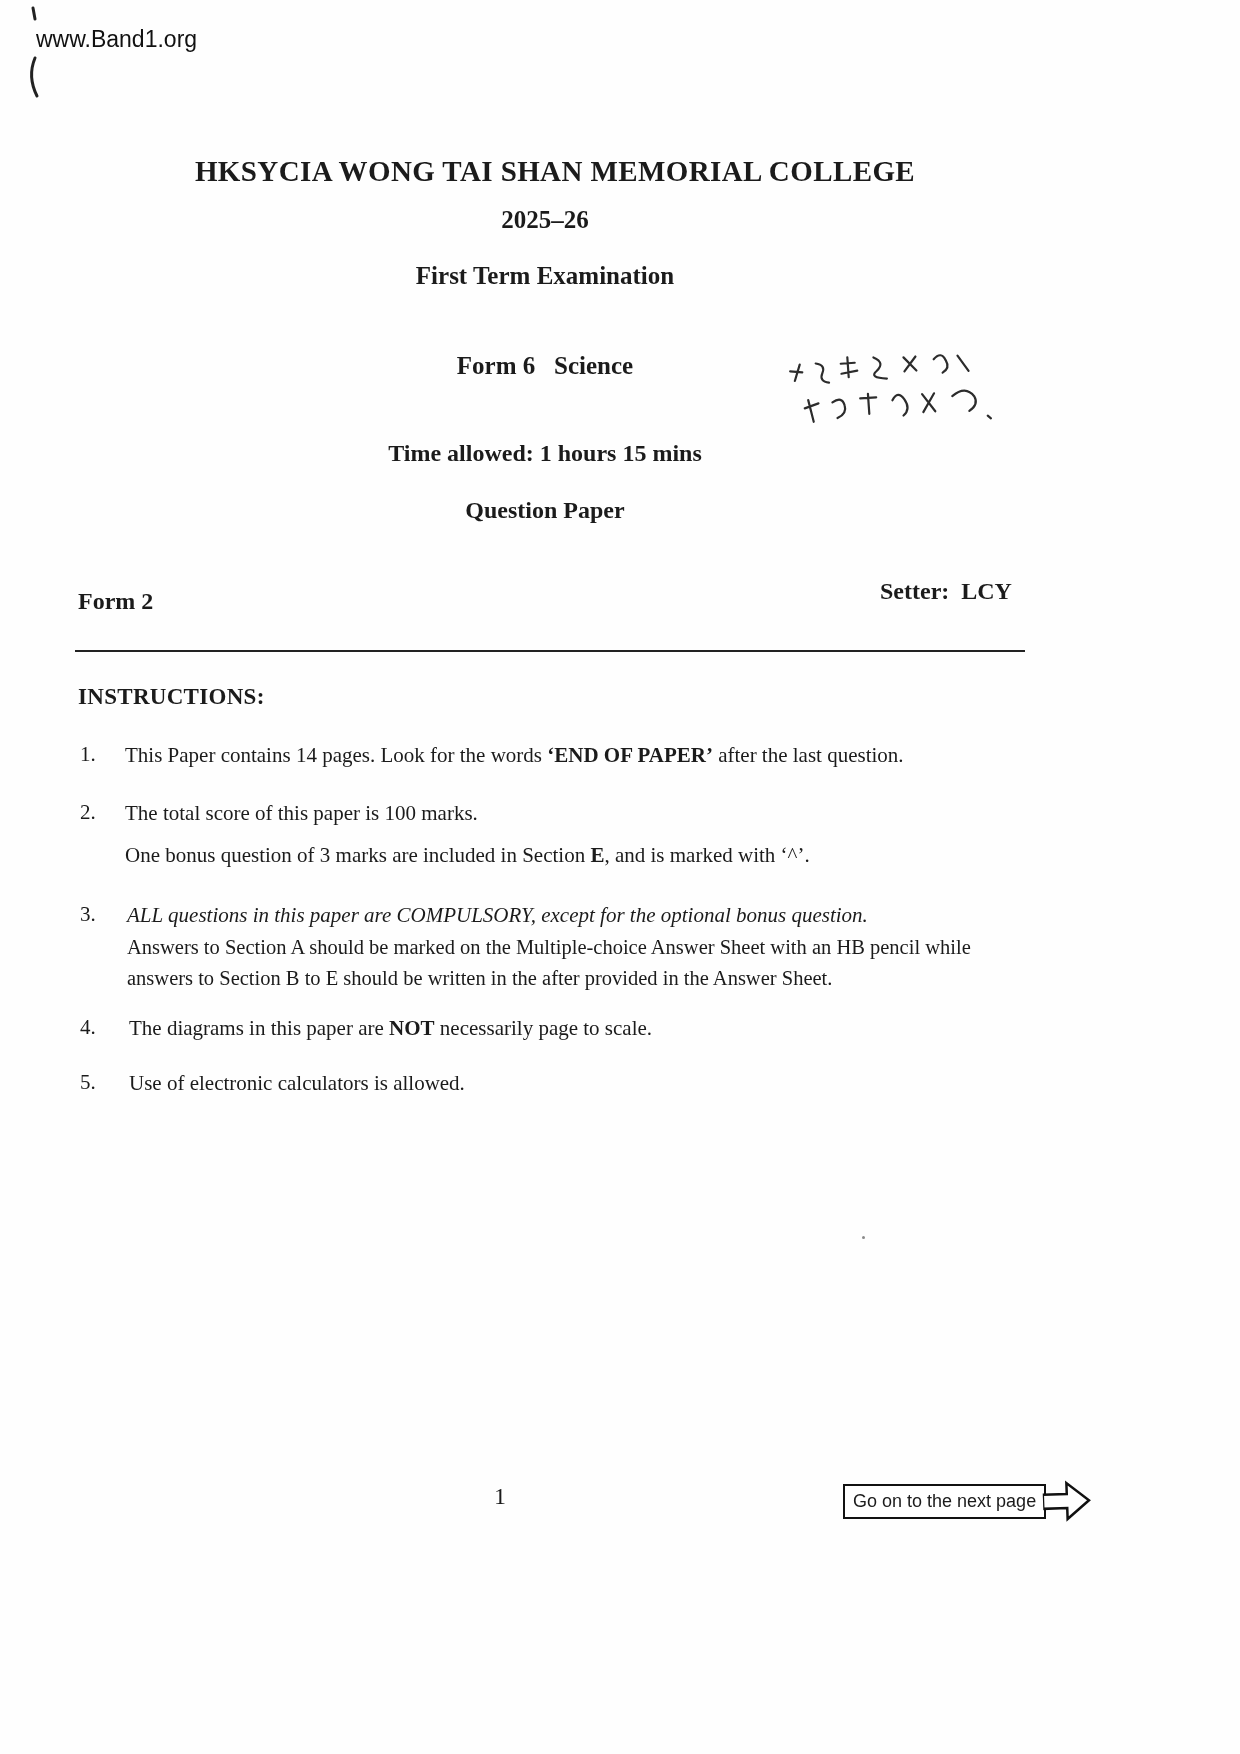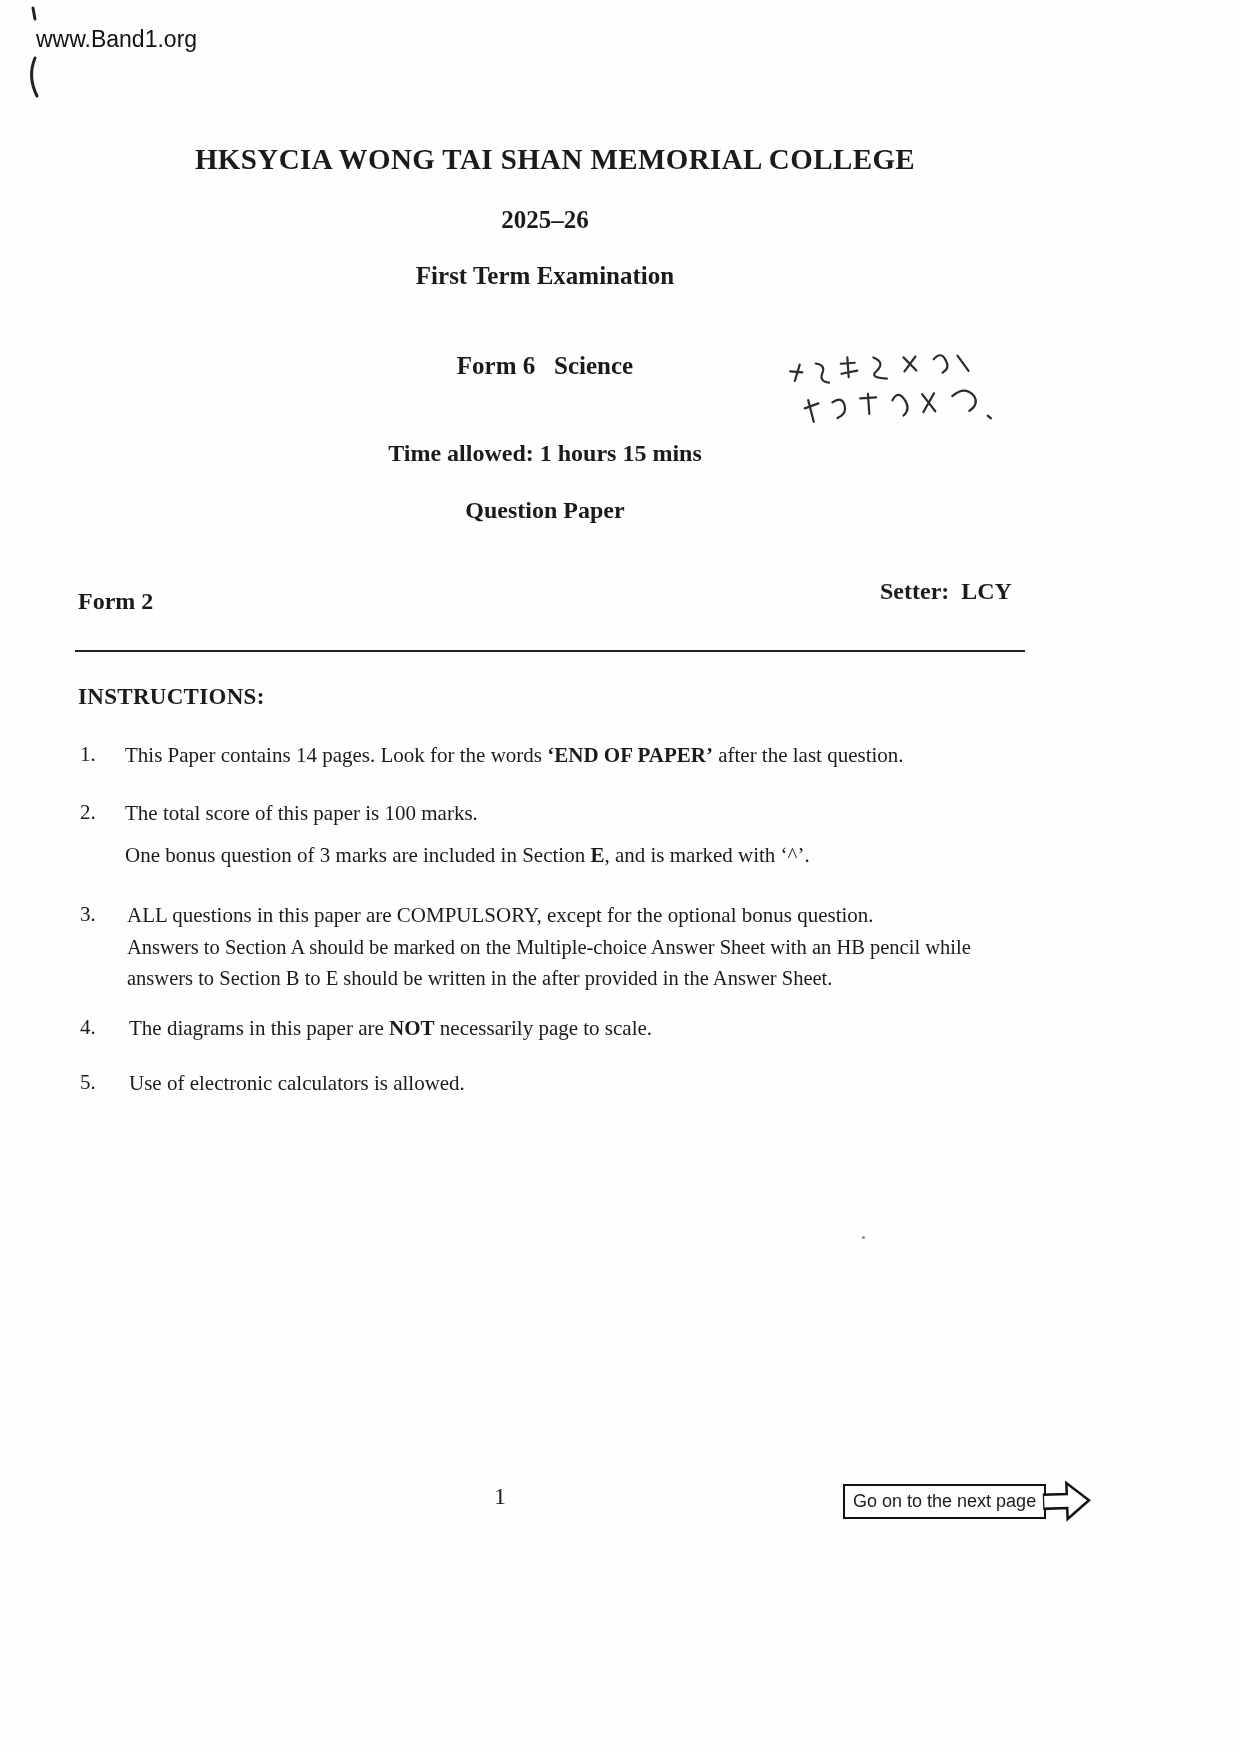--- a/index.html
+++ b/index.html
@@ -43,21 +43,21 @@
 
 <div class="page">
 
   <svg class="abs" style="left:24px; top:2px;" width="22" height="100">
     <path d="M9 6 L11 17" stroke="#222" stroke-width="3" fill="none" stroke-linecap="round"></path>
     <path d="M11 56 C6 68, 7 82, 13 94" stroke="#222" stroke-width="3" fill="none" stroke-linecap="round"></path>
   </svg>
 
   <div class="abs watermark" style="left:36px; top:26px;text-align:right;">www.Band1.org</div>
 
-  <div class="abs center college-title" style="top:143px;padding-left:20px;">HKSYCIA WONG TAI SHAN MEMORIAL COLLEGE</div>
+  <div class="abs center college-title" style="top:155px;padding-left:20px;">HKSYCIA WONG TAI SHAN MEMORIAL COLLEGE</div>
 
   <div class="abs center h2" style="top:206px;">2025–26</div>
 
   <div class="abs center h2" style="top:262px;">First Term Examination</div>
 
   <div class="abs center h2 pre" style="top:352px;">Form 6   Science</div>
 
   <svg class="abs" style="left:788px; top:348px; transform:rotate(-4deg);" width="215" height="92" title="弟:分满了分压 / 考'分压 不分 课">
     <g stroke="#2c2c2c" stroke-width="2.2" fill="none" stroke-linecap="round">
       <path d="M8 26 l6 -16 M4 16 l12 2"></path>
@@ -90,21 +90,21 @@
   <div class="abs instructions-title" style="left:78px; top:684px;">INSTRUCTIONS:</div>
 
   <div class="abs item-num" style="left:80px; top:742px;">1.</div>
   <div class="abs item-text" style="left:125px; top:740px; width:890px;"><span>This Paper contains 14 pages. Look for the words </span><span class="b">‘END OF PAPER’</span><span> after the last question.</span></div>
 
   <div class="abs item-num" style="left:80px; top:800px;">2.</div>
   <div class="abs item-text" style="left:125px; top:798px; width:890px;">The total score of this paper is 100 marks.</div>
   <div class="abs item-text" style="left:125px; top:840px; width:890px;"><span>One bonus question of 3 marks are included in Section </span><span class="b">E</span><span>, and is marked with ‘^’.</span></div>
 
   <div class="abs item-num" style="left:80px; top:902px;">3.</div>
-  <div class="abs item-text" style="left:127px; top:900px; width:890px;">ALL questions in this paper are COMPULSORY, except for the optional bonus question.</div>
+  <div class="abs item-text" style="left:127px; top:900px; width:890px;font-style:italic;">ALL questions in this paper are COMPULSORY, except for the optional bonus question.</div>
   <div class="abs item-sub" style="left:127px; top:932px; width:860px;">Answers to Section A should be marked on the Multiple-choice Answer Sheet with an HB pencil while answers to Section B to E should be written in the after provided in the Answer Sheet.</div>
 
   <div class="abs item-num" style="left:80px; top:1015px;">4.</div>
   <div class="abs item-text" style="left:129px; top:1013px; width:890px;"><span>The diagrams in this paper are </span><span class="b">NOT</span><span> necessarily page to scale.</span></div>
 
   <div class="abs item-num" style="left:80px; top:1070px;">5.</div>
   <div class="abs item-text" style="left:129px; top:1068px; width:890px;">Use of electronic calculators is allowed.</div>
 
   <div class="abs dot-artifact" style="left:862px; top:1236px;"></div>
 

